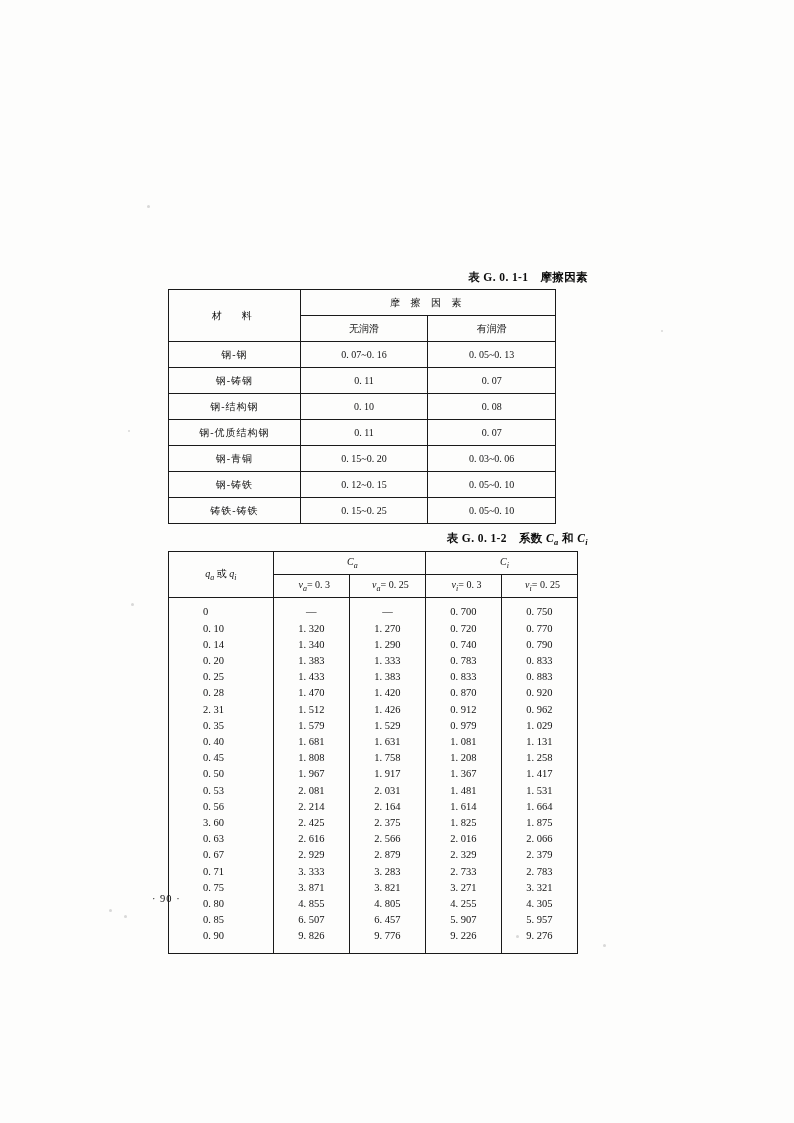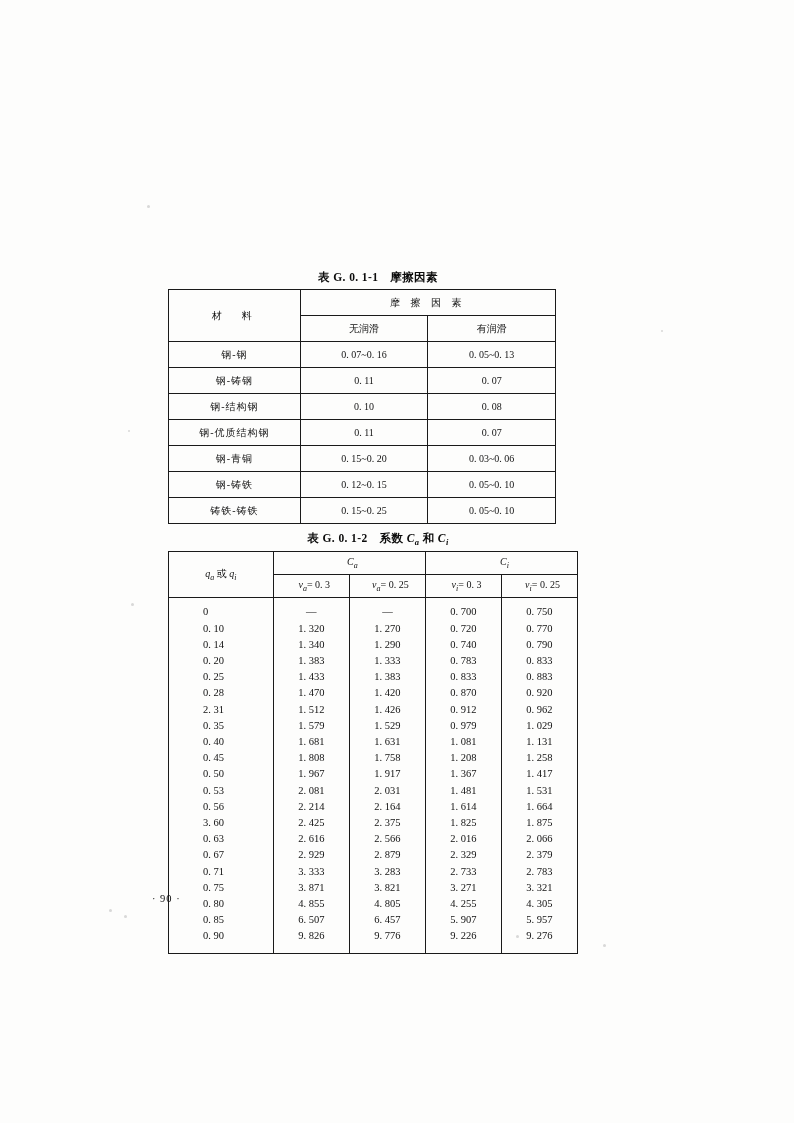--- a/index.html
+++ b/index.html
@@ -31,21 +31,21 @@
   }
 
   .content {
     position: absolute;
     left: 168px;
     top: 270px;
     width: 420px;
   }
 
   .tbl-caption {
-    text-align: center;
+    text-align: right;
     font-size: 11.5px;
     font-weight: bold;
     font-family: "Liberation Serif", serif;
     letter-spacing: .4px;
     margin-bottom: 4px;
     color: #0c0c0c;
   }
   .tbl-caption .ital {
     font-style: italic;
   }

